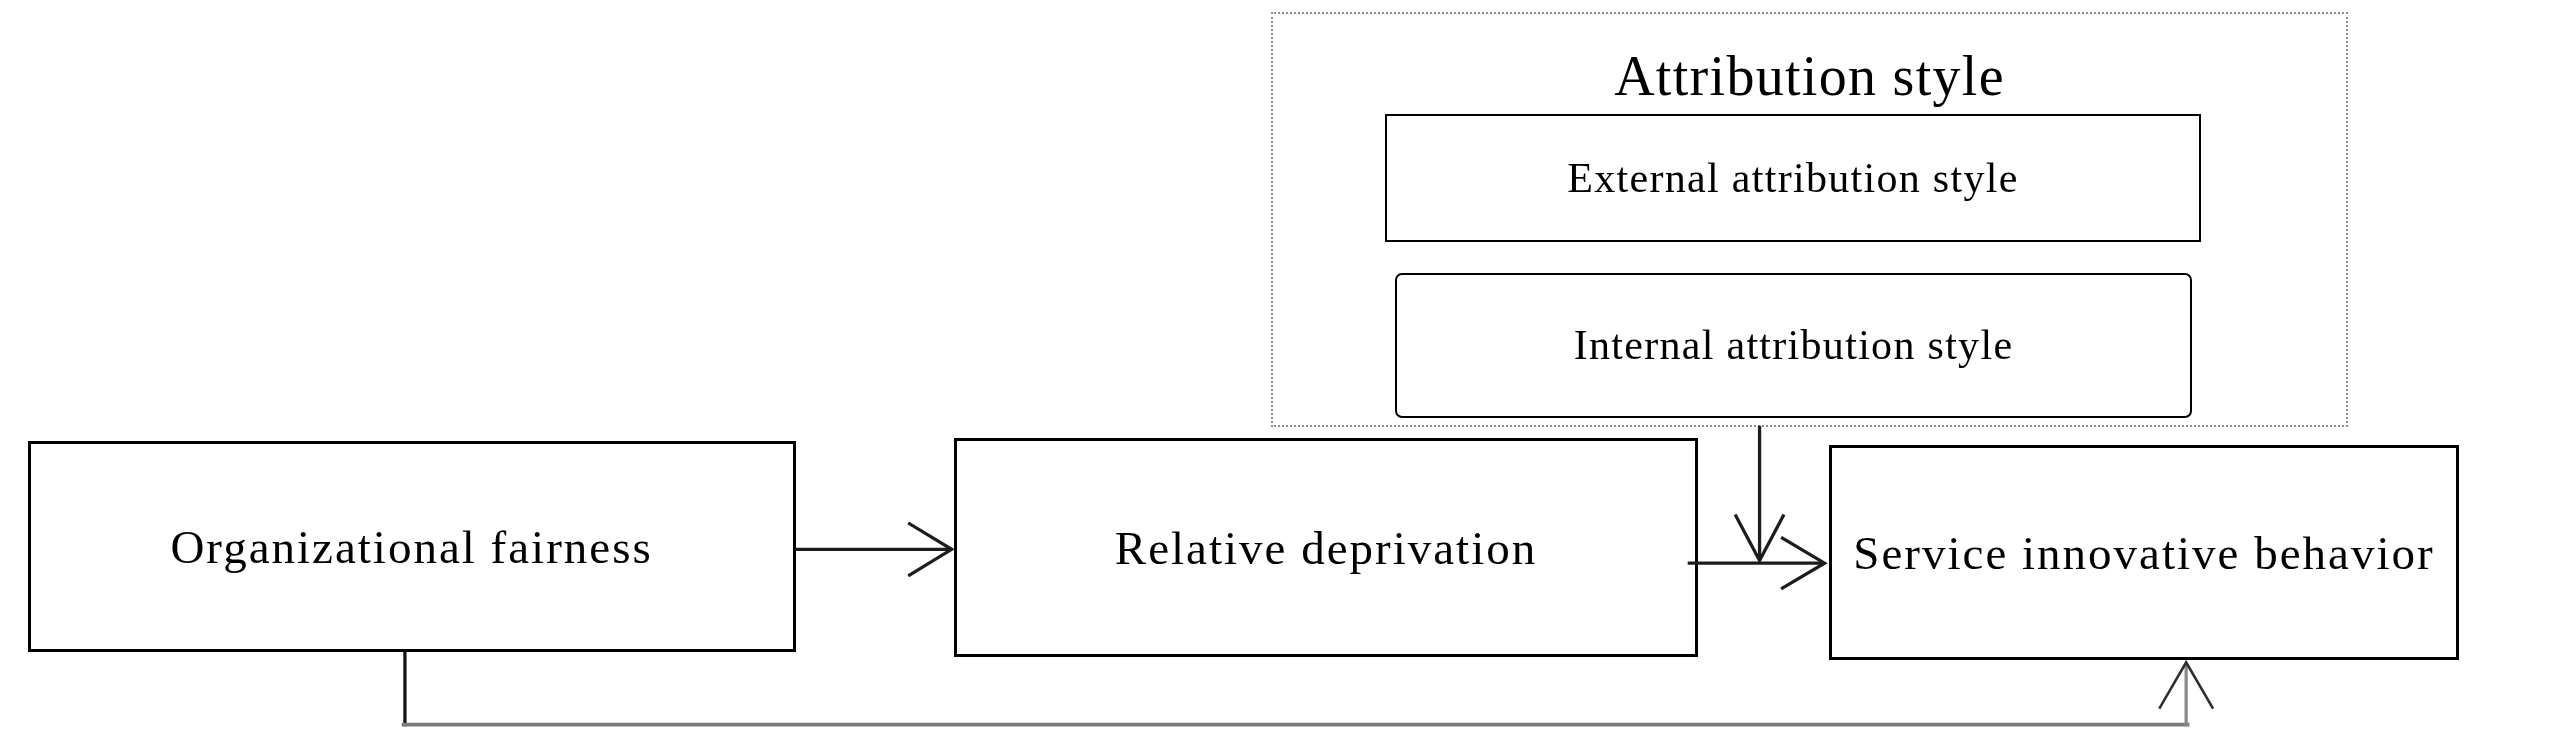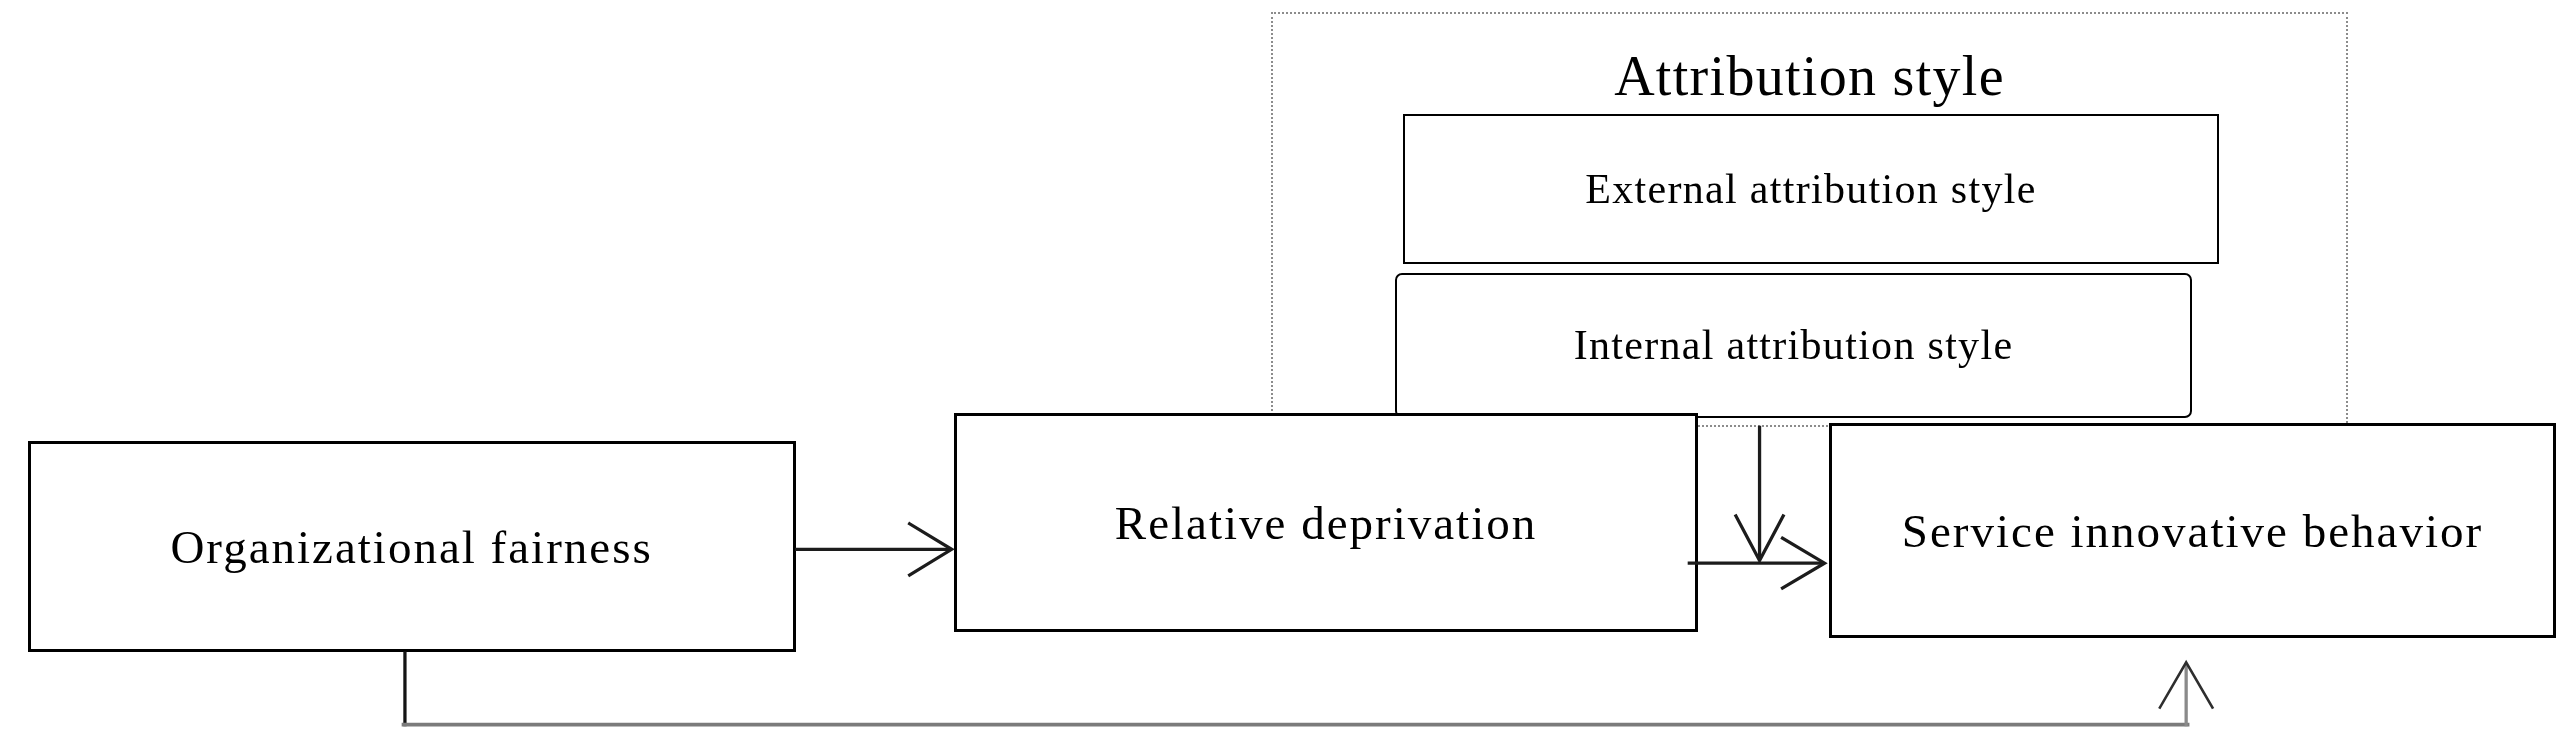--- a/index.html
+++ b/index.html
@@ -47,38 +47,38 @@
     border: 2.6px solid #000000;
     box-sizing: border-box;
     background: #ffffff;
     display: flex;
     align-items: center;
     justify-content: center;
     font-size: 42px;
     letter-spacing: 1.3px;
     white-space: nowrap;
   }
-  #ext-box { left: 130px; top: 100px; width: 816px; height: 150px; }
+  #ext-box { left: 112px; top: 100px; width: 816px; height: 128px; }
   #int-box { left: 122px; top: 259px; width: 797px; height: 145px; border-radius: 7px; }
   
   .node {
     position: absolute;
     border: 3.3px solid #000000;
     box-sizing: border-box;
     background: #ffffff;
     display: flex;
     align-items: center;
     justify-content: center;
     font-size: 47px;
     letter-spacing: 2px;
     white-space: nowrap;
   }
   #node-independent { left: 27.6px;   top: 441px; width: 768px; height: 211px; }
-  #node-mediator    { left: 954px; top: 413px; width: 744px; height: 219px; }
-  #node-dependent   { left: 1829px; top: 423px; width: 727px; height: 215px; }
+  #node-mediator    { left: 954px; top: 438px; width: 744px; height: 219px; }
+  #node-dependent   { left: 1829px; top: 445px; width: 630px; height: 215px; }
   
   svg.connectors {
     position: absolute;
     left: 0;
     top: 0;
     width: 2576px;
     height: 745px;
     pointer-events: none;
   }
   svg.connectors * { fill: none; }

